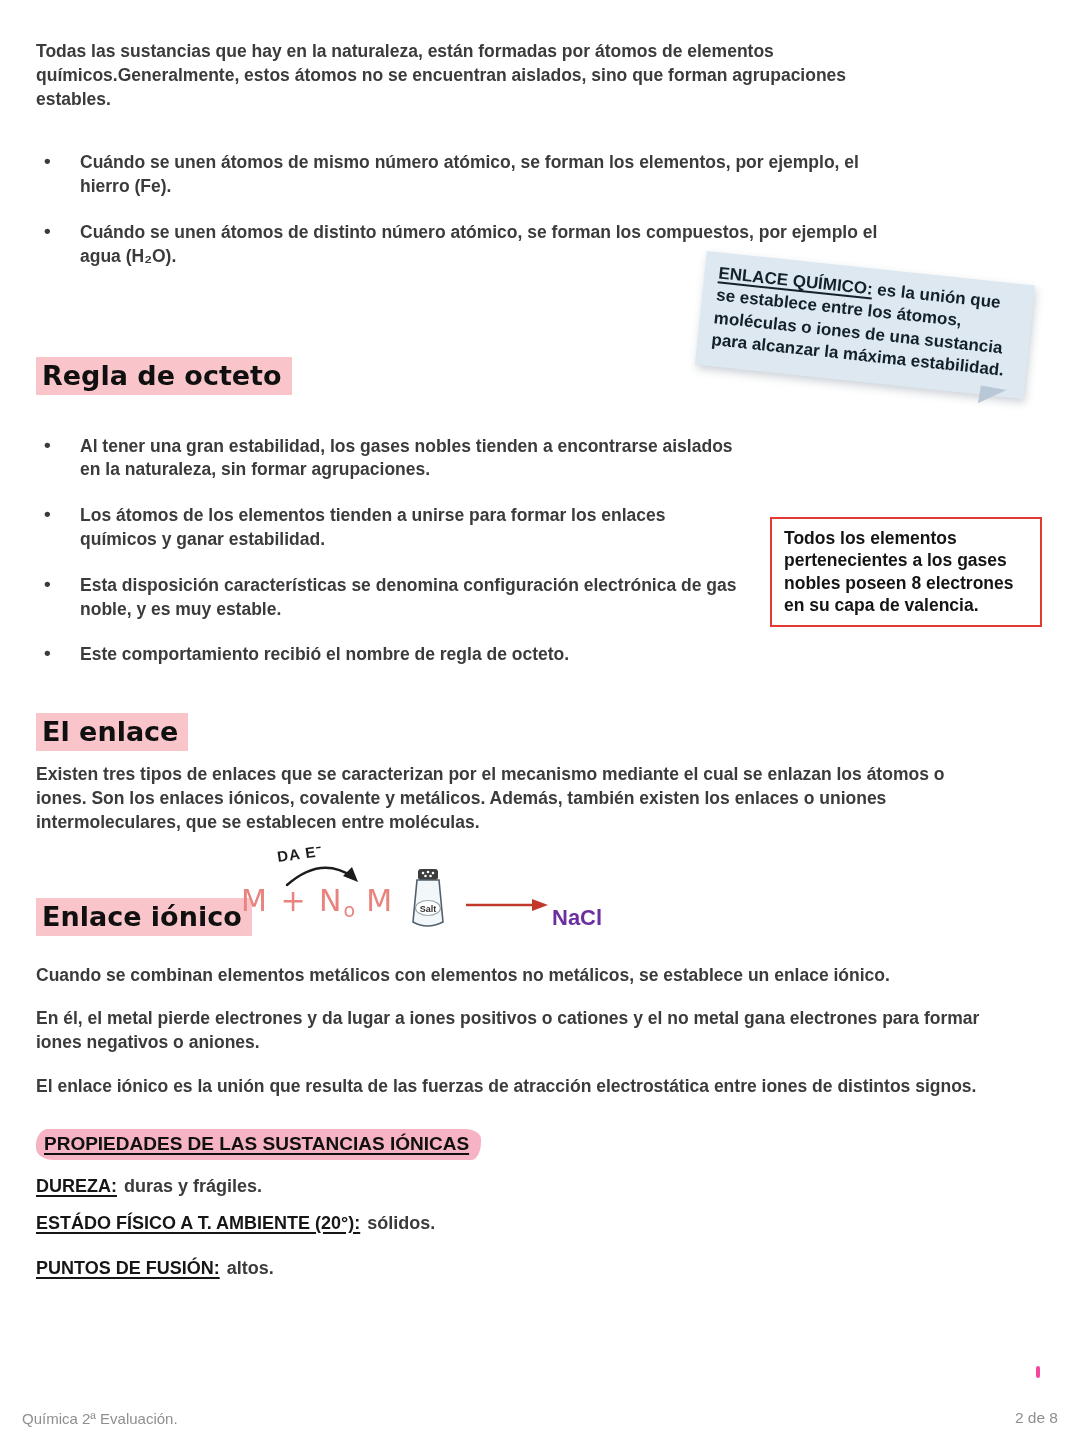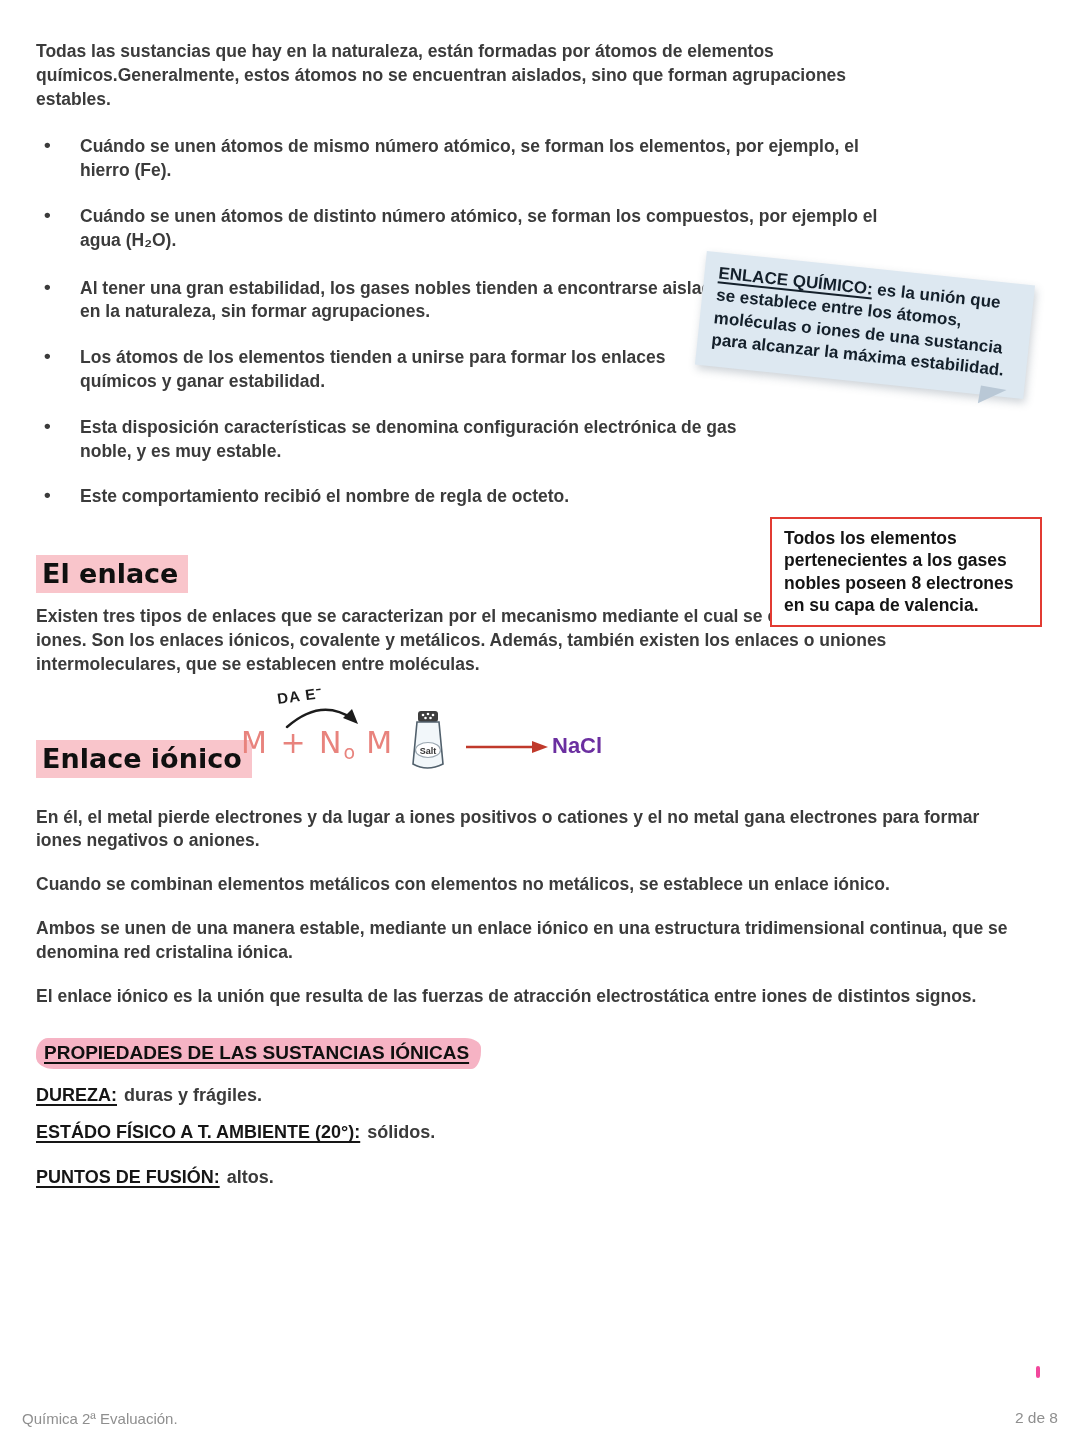--- a/index.html
+++ b/index.html
@@ -22,21 +22,21 @@
   }
   .h1 { font-size:28px; }
   .h2 { font-size:27px; }
 
   
   .para {
     font-weight:700; font-size:17.5px; line-height:1.36; color:#3b3b3b;
   }
   .intro { max-width:850px; margin-top:10px; }
 
-  ul.bullets { list-style:none; margin-top:24px; }
+  ul.bullets { list-style:none; margin-top:40px; }
   ul.bullets li { position:relative; padding-left:44px; margin-bottom:22px; }
   ul.bullets li::before {
     content:"\2022"; position:absolute; left:8px; top:-1px;
     font-size:19px; font-weight:700; color:#3b3b3b;
   }
   .btxt { display:block; font-weight:700; font-size:17.5px; line-height:1.36; color:#3b3b3b; }
   .first-bullets .btxt { max-width:830px; }
   .octeto-bullets { margin-top:18px; }
   .octeto-bullets .btxt { max-width:660px; }
 
@@ -81,21 +81,21 @@
   .formula {
     position:absolute; left:0; top:40px;
     font-size:30px; color:var(--formula-pink); letter-spacing:2px;
     font-family:"DejaVu Sans", sans-serif;
   }
   .formula .sub { font-size:19px; vertical-align:-6px; }
   .formula .f-right { margin-left:9px; }
   .salt-shaker { position:absolute; left:368px; top:18px; }
   .red-arrow { position:absolute; left:428px; top:48px; }
   .nacl {
-    position:absolute; left:516px; top:42px;
+    position:absolute; left:516px; top:56px;
     font-size:22px; font-weight:800; color:var(--nacl-purple);
   }
 
   .ionic-paras .para { max-width:990px; margin-top:20px; }
 
   
   .props-title-wrap { margin-top:30px; }
   .props-title {
     display:inline-block; background:var(--scribble-pink);
     border-radius:12px 16px 10px 18px / 16px 10px 18px 12px;
@@ -132,20 +132,21 @@
 
     <ul class="bullets first-bullets">
       <li>
           <span class="btxt">Cuándo se unen átomos de mismo número atómico, se forman los elementos, por ejemplo, el hierro (Fe).</span>
         </li>
       <li>
           <span class="btxt">Cuándo se unen átomos de distinto número atómico, se forman los compuestos, por ejemplo el agua (H₂O).</span>
         </li>
     </ul>
 
+    <h2 class="heading h2 octeto-heading"><span class="hl">Regla de octeto</span></h2>
 
     <ul class="bullets octeto-bullets">
       <li>
           <span class="btxt">Al tener una gran estabilidad, los gases nobles tienden a encontrarse aislados en la naturaleza, sin formar agrupaciones.</span>
         </li>
       <li>
           <span class="btxt">Los átomos de los elementos tienden a unirse para formar los enlaces químicos y ganar estabilidad.</span>
         </li>
       <li>
           <span class="btxt">Esta disposición características se denomina configuración electrónica de gas noble, y es muy estable.</span>
@@ -185,23 +186,22 @@
 
       <svg class="red-arrow" width="86" height="16" viewBox="0 0 86 16">
         <line x1="2" y1="8" x2="70" y2="8" style="stroke:var(--arrow-red)" stroke-width="2.6"></line>
         <polygon points="84,8 68,2 68,14" style="fill:var(--arrow-red)"></polygon>
       </svg>
 
       <span class="nacl">NaCl</span>
     </div>
 
     <div class="ionic-paras">
+      <p class="para">Cuando se combinan elementos metálicos con elementos no metálicos, se establece un enlace iónico.</p>
       <p class="para">En él, el metal pierde electrones y da lugar a iones positivos o cationes y el no metal gana electrones para formar iones negativos o aniones.</p>
-      <p class="para">Cuando se combinan elementos metálicos con elementos no metálicos, se establece un enlace iónico.</p>
-      <p class="para">Ambos se unen de una manera estable, mediante un enlace iónico en una estructura tridimensional continua, que se denomina red cristalina iónica.</p>
       <p class="para">El enlace iónico es la unión que resulta de las fuerzas de atracción electrostática entre iones de distintos signos.</p>
     </div>
 
     <div class="props-title-wrap">
       <span class="props-title">PROPIEDADES DE LAS SUSTANCIAS IÓNICAS</span>
     </div>
 
     <div class="prop-row">
       <span class="prop-label">DUREZA:</span><span class="prop-value">duras y frágiles.</span>
     </div>

